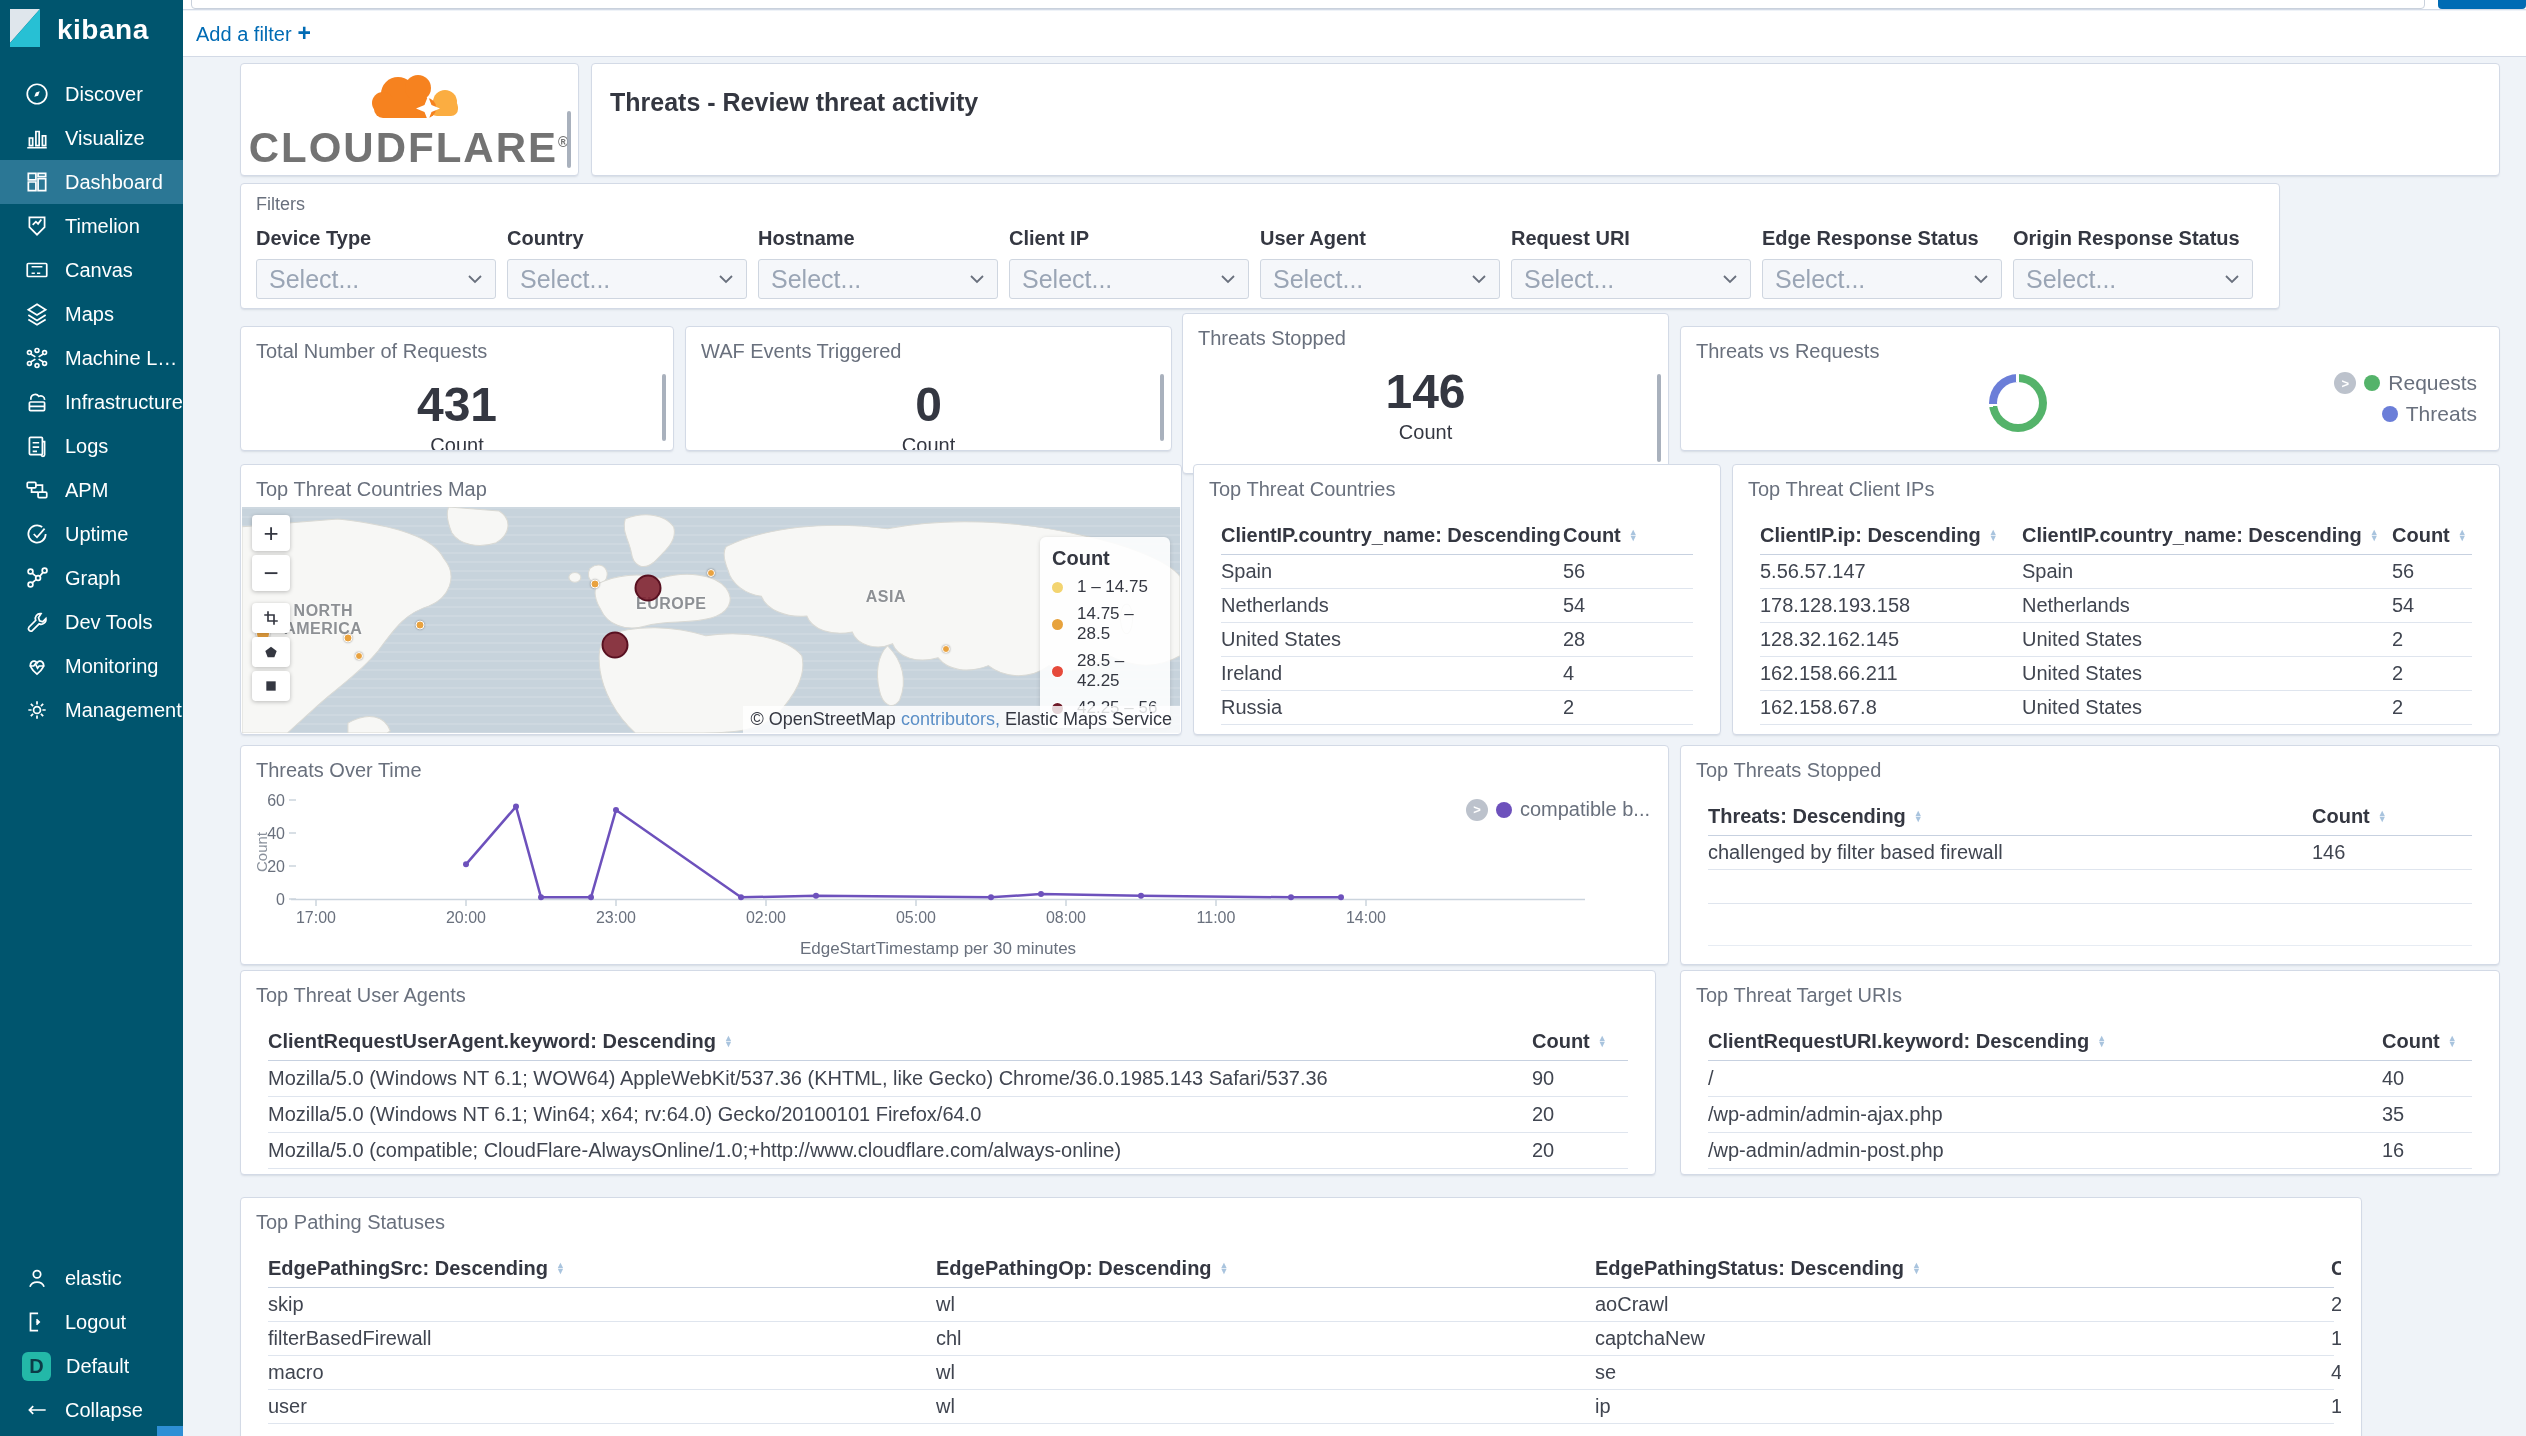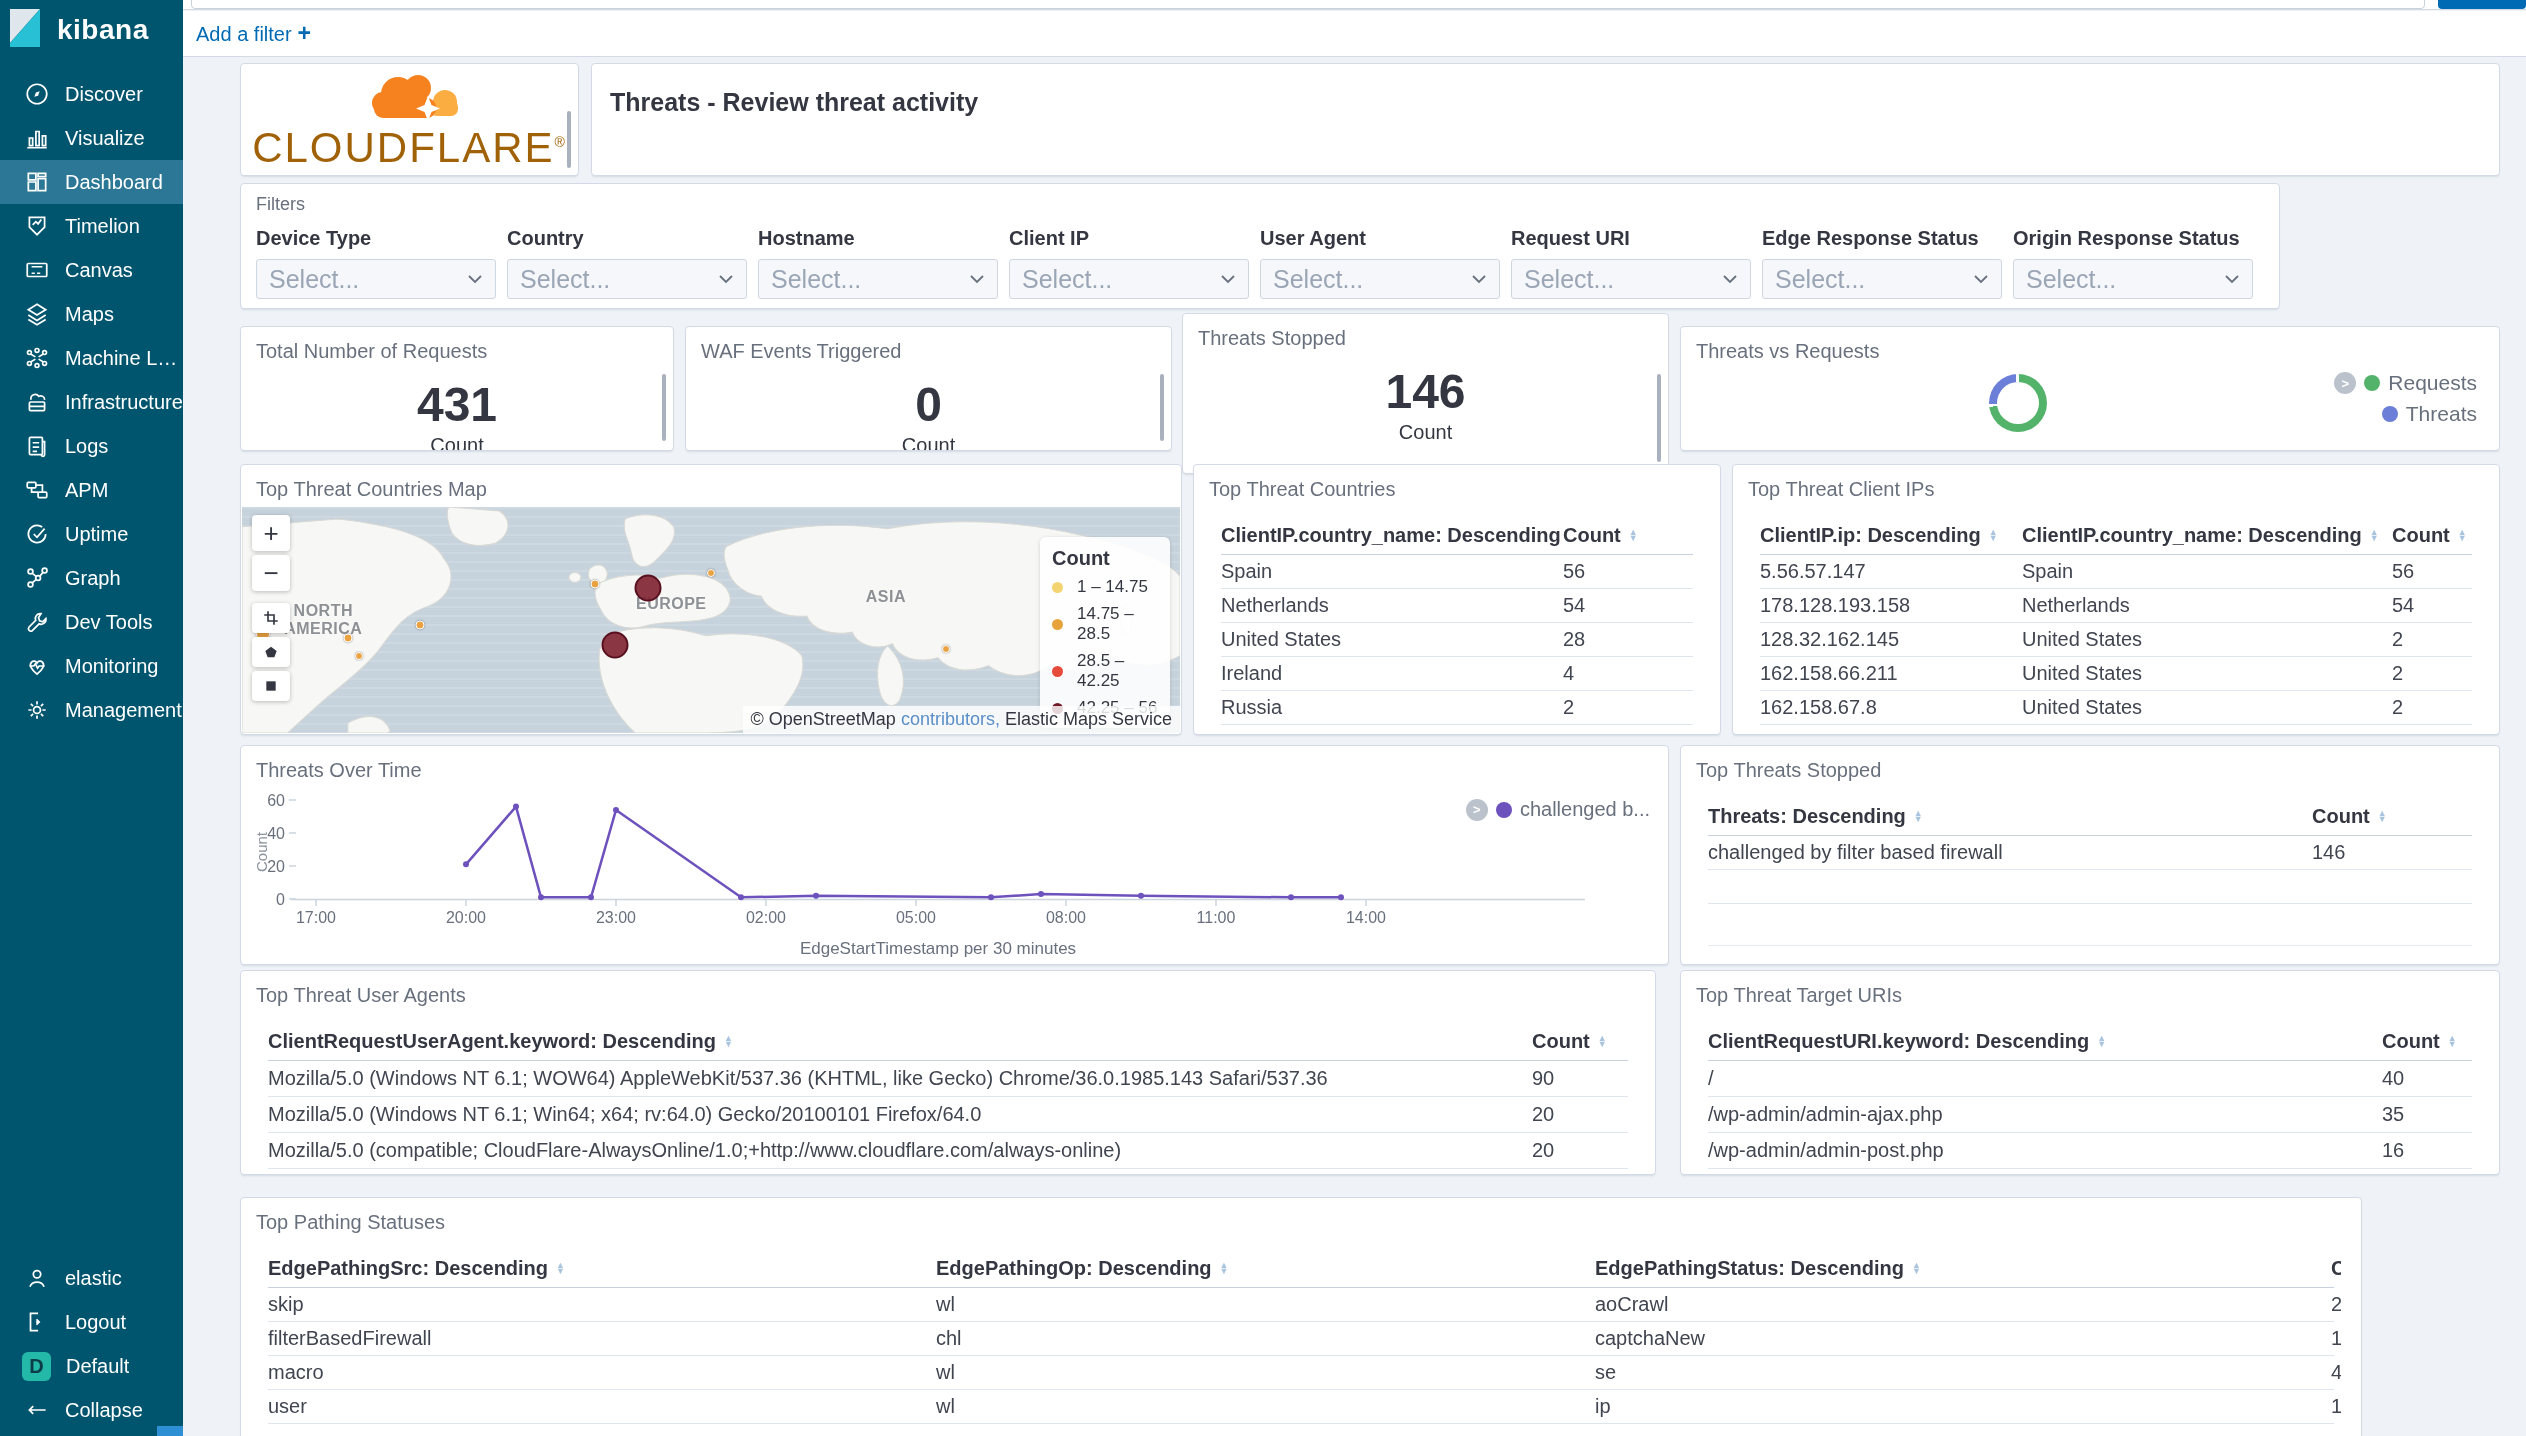--- a/index.html
+++ b/index.html
@@ -26,21 +26,21 @@
   .addfilter{color:#006bb4;font-size:20px;cursor:pointer}
   .addfilter b{font-size:23px;margin-left:6px}
   
   .content{position:absolute;top:57px;left:0;right:0;bottom:0;background:#eff3f8}
   .panel{position:absolute;background:#fff;border:1px solid #d3dae6;border-radius:4px;box-shadow:0 2px 2px -1px rgba(152,162,179,.3);overflow:hidden}
   .ptitle{color:#69707d;font-size:20px;padding:13px 0 0 15px;white-space:nowrap}
   .ptitle-sm{color:#69707d;font-size:18px;padding:10px 0 0 15px}
   .vscroll{position:absolute;right:7px;width:4px;background:#9aa3b1;border-radius:2px;opacity:.85}
   
   .logo-panel-inner{display:flex;flex-direction:column;align-items:center;justify-content:center;height:100%;padding-top:4px}
-  .cf-word{font-size:42px;font-weight:normal;color:#a16207;letter-spacing:2px;margin-top:-4px}
+  .cf-word{font-size:42px;font-weight:bold;color:#737373;letter-spacing:2px;margin-top:-4px}
   .cf-word sup{font-size:14px}
   .big-title{font-size:25px;font-weight:bold;color:#343741;padding:24px 0 0 18px}
   
   .filter-row{display:flex;padding:0 15px;margin-top:12px}
   .filter{width:282px}
   .filter label{display:block;font-size:20px;font-weight:bold;color:#343741;margin-bottom:9px;white-space:nowrap}
   .select{width:240px;height:40px;background:#f5f7fa;border:1px solid #cfd6e0;border-radius:3px;display:flex;align-items:center;justify-content:space-between;padding:0 12px;cursor:pointer}
   .select span{color:#9aa5b5;font-size:25px}
   .select svg{width:16px;height:10px}
   
@@ -600,21 +600,21 @@
         </div>
       </div>
     </div>
 
     <div class="panel" style="left:57px;top:688px;width:1429px;height:220px">
       <div class="ptitle">Threats Over Time</div>
       <div style="position:absolute;right:18px;top:52px">
         <div class="legend-row" style="font-size:20px">
           <span class="chev">&gt;</span>
           <span class="ldot" style="background-color: rgb(109, 81, 188);"></span>
-          <span>challenged b...</span>
+          <span>compatible b...</span>
         </div>
       </div>
       <div class="plot-wrap">
         <svg width="1380" height="180" viewBox="0 0 1380 180">
             <line x1="36" y1="117.5" x2="1330" y2="117.5" stroke="#cbd4dd" stroke-width="1.5"></line>
             <text x="30" y="123" text-anchor="end" font-size="16" fill="#69707d">0</text>
             <line x1="34" y1="117" x2="41" y2="117" stroke="#cbd4dd" stroke-width="1.5"></line>
             <text x="30" y="90" text-anchor="end" font-size="16" fill="#69707d">20</text>
             <line x1="34" y1="84" x2="41" y2="84" stroke="#cbd4dd" stroke-width="1.5"></line>
             <text x="30" y="57" text-anchor="end" font-size="16" fill="#69707d">40</text>

